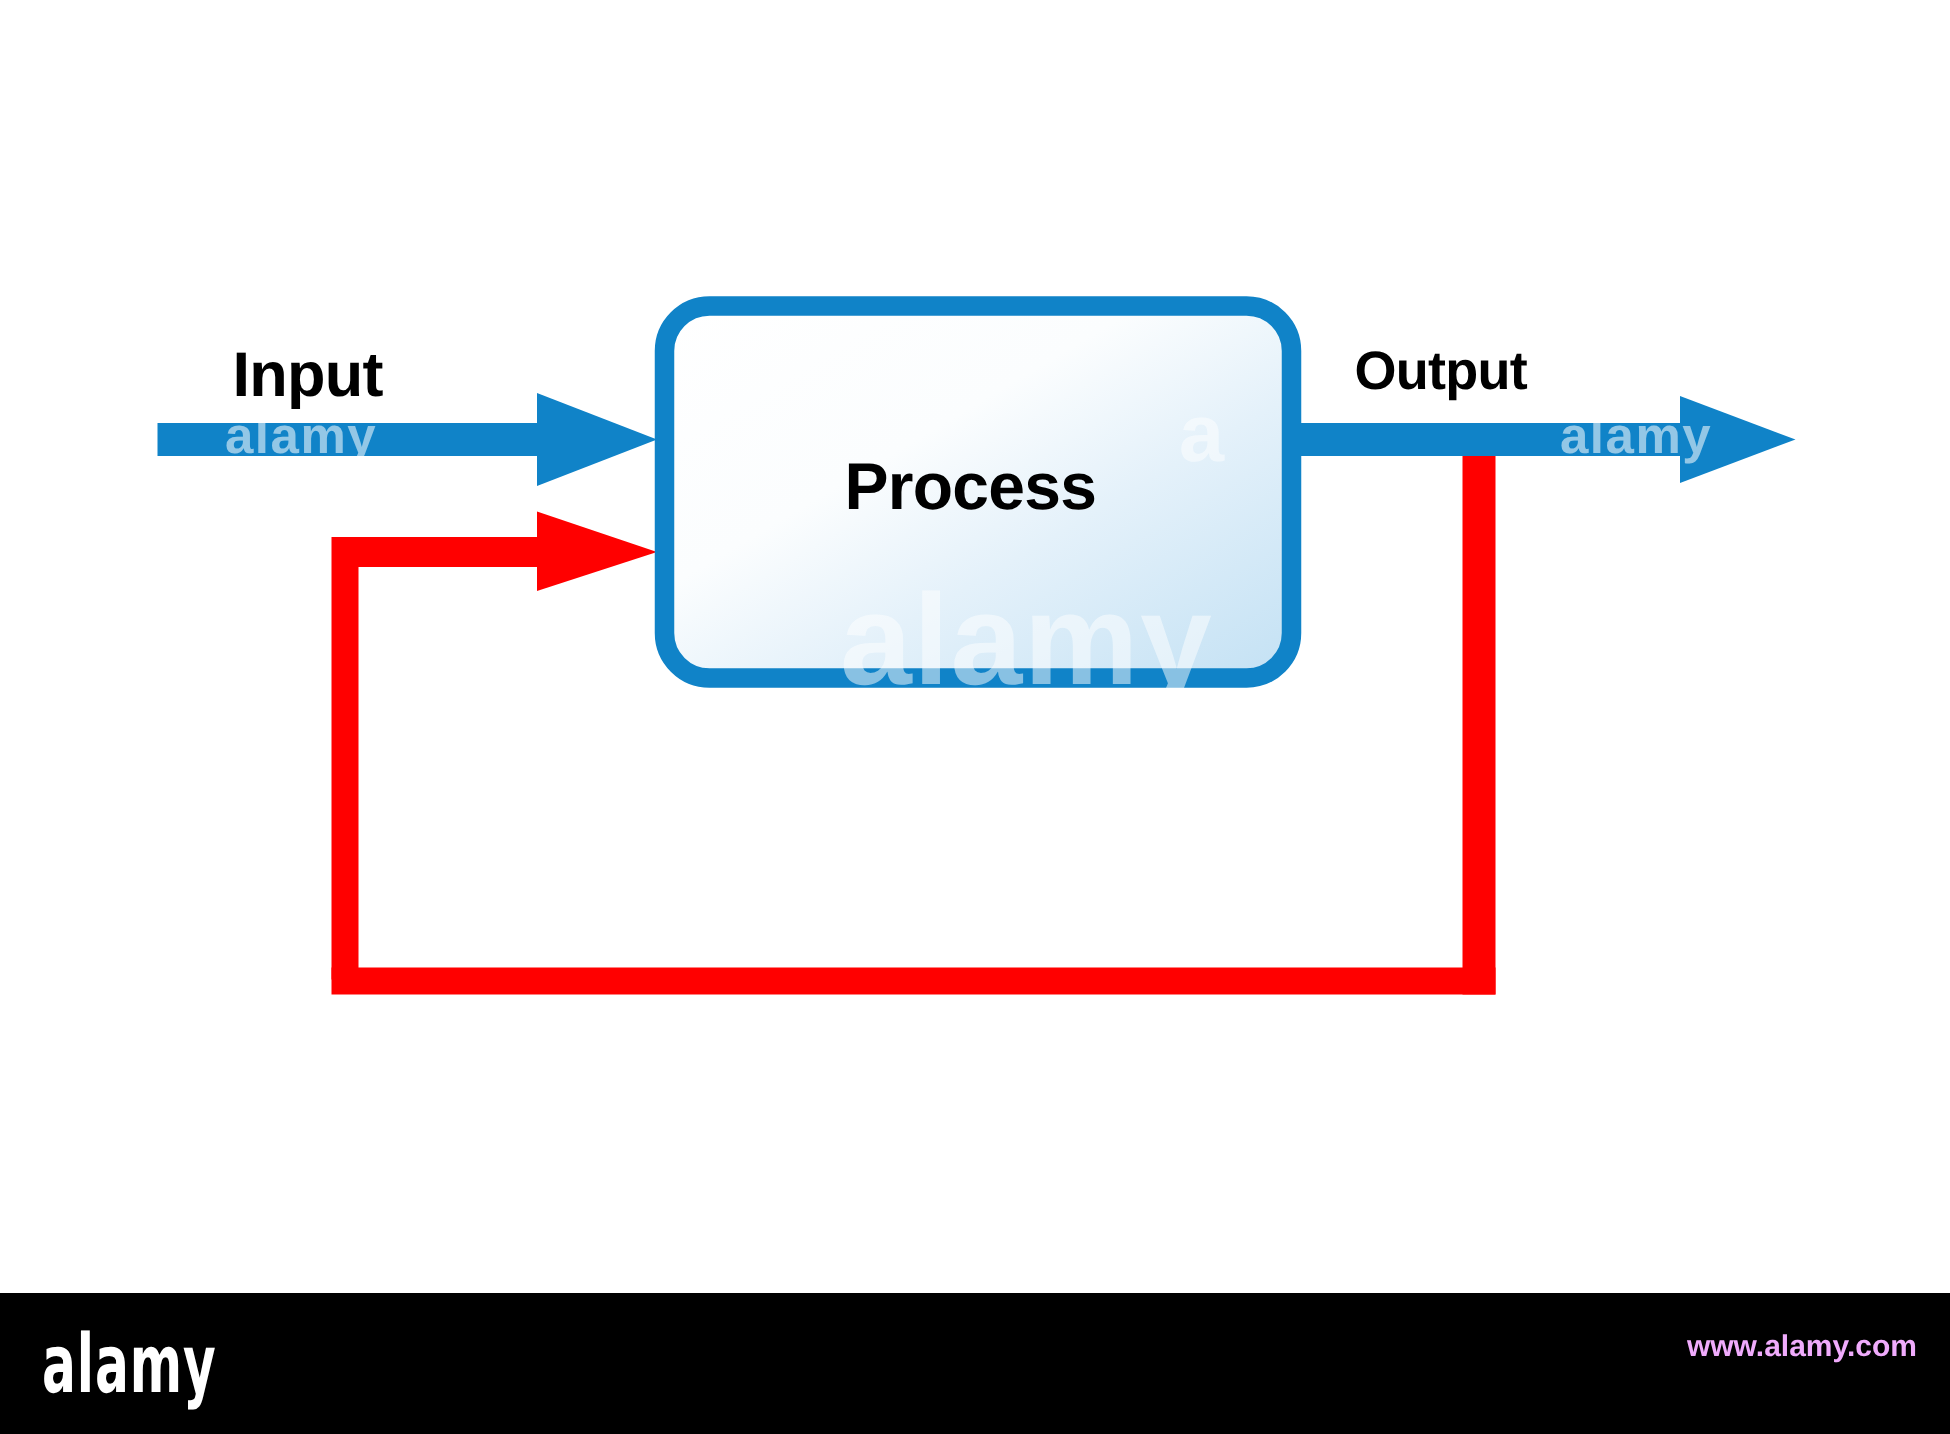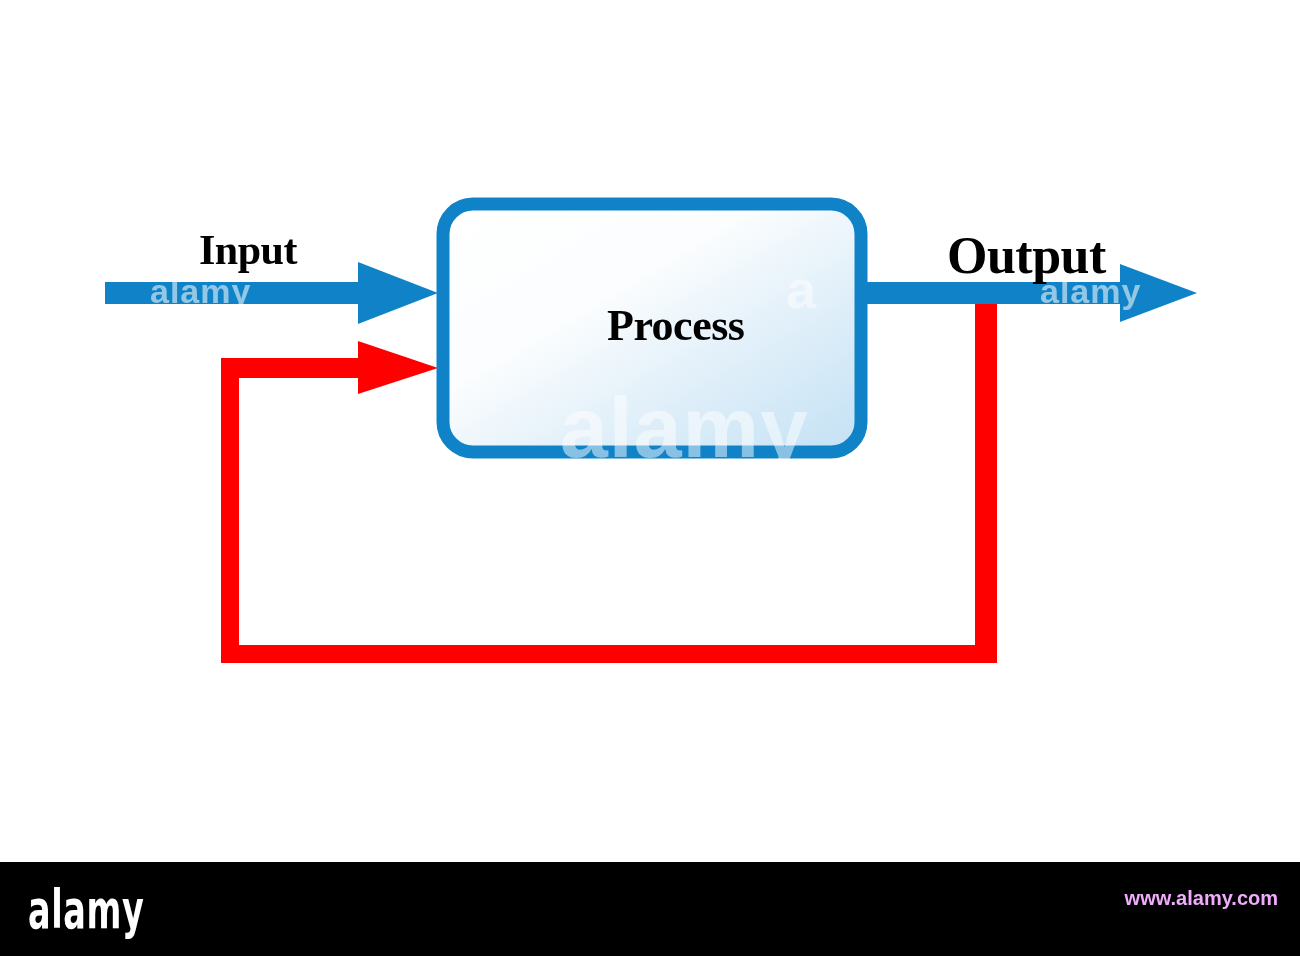--- a/index.html
+++ b/index.html
@@ -27,29 +27,28 @@
     color:#ffffff;
     opacity:0.55;
     letter-spacing:1px;
     pointer-events:none;
     user-select:none;
     white-space:nowrap;
   }
 
   .lbl{
     position:absolute;
-    font-family:Liberation Serif, serif;
+    font-family:Liberation Sans, sans-serif;
     font-weight:700;
     color:#000000;
     white-space:nowrap;
     letter-spacing:-0.5px;
-    margin-left:44px;
   }
   #label-input{left:155px;top:226px;font-size:42px;}
-  #label-output{left:903px;top:226px;font-size:52px;}
+  #label-output{left:903px;top:226px;font-size:36px;}
   #label-process{left:563px;top:300px;font-size:44px;}
   #label-feedback{left:537px;top:588px;font-size:42px;}
 
   
   #footer-bar{
     position:absolute;left:0;top:862px;width:1300px;height:94px;
     background:#000000;
   }
   #alamy-logo{
     position:absolute;left:28px;top:20px;

